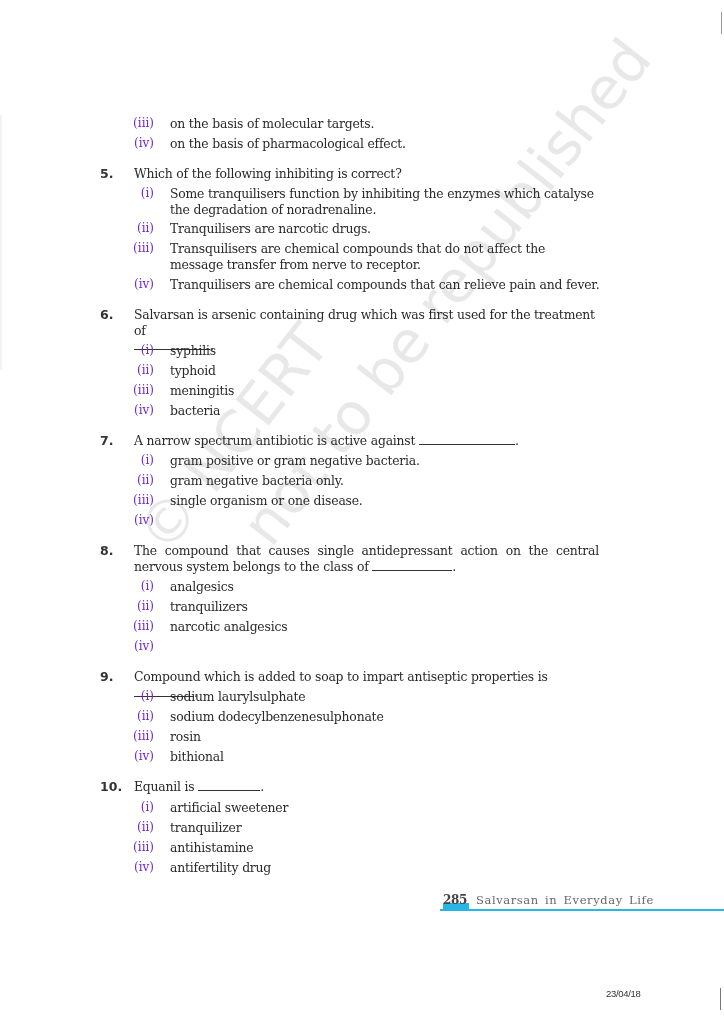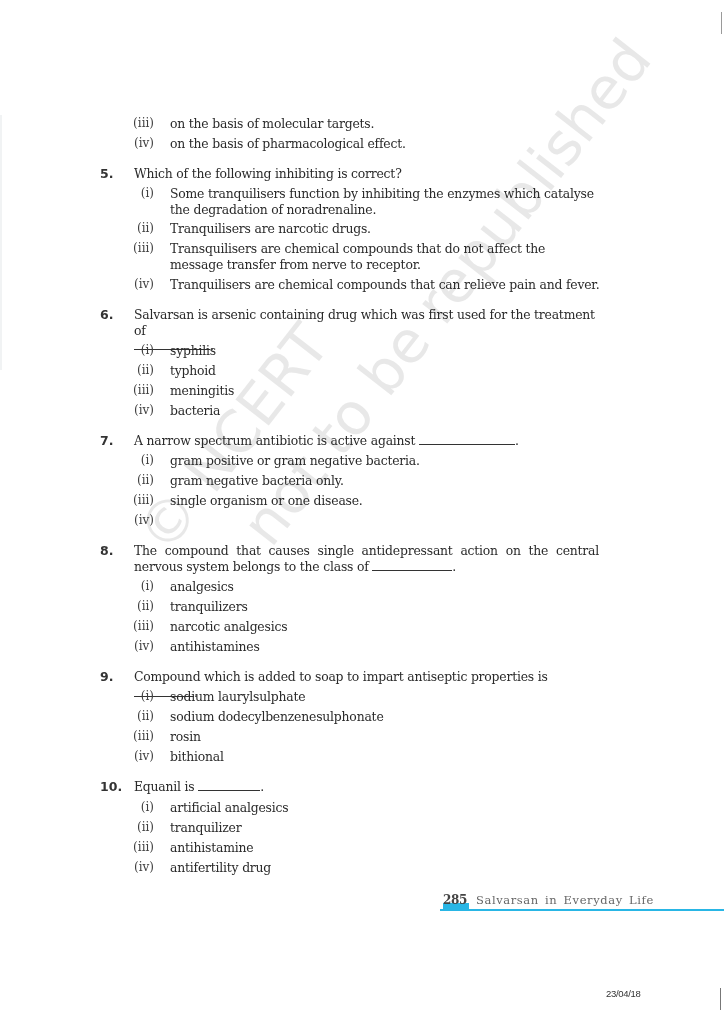--- a/index.html
+++ b/index.html
@@ -12,21 +12,21 @@
   .corner-mark-bot { position: absolute; left: 720px; top: 988px; width: 1px; height: 22px; background: #777; }
 
   .content { position: absolute; left: 0; top: 0; width: 724px; }
   .q { position: absolute; left: 0; width: 724px; }
   .qnum {
     position: absolute; left: 100px; width: 24px; text-align: left;
     font-family: "DejaVu Sans", "Liberation Sans", sans-serif; font-weight: bold; font-size: 12.5px; color: #333;
   }
   .qtext { position: absolute; left: 134px; width: 465px; font-size: 12.4px; line-height: 15.5px; letter-spacing: -0.2px; }
   .opt { position: absolute; left: 0; width: 724px; height: 16px; }
-  .opt-label { position: absolute; right: 570px; font-size: 12px; color: #404040; text-align: left; }
+  .opt-label { position: absolute; right: 570px; font-size: 12px; color: #6d28d9; text-align: left; }
   .opt-text { position: absolute; left: 170px; width: 430px; font-size: 12.4px; line-height: 15.5px; letter-spacing: -0.2px; }
   .blank { display: inline-block; border-bottom: 1px solid #333; height: 11px; vertical-align: baseline; }
 
   .watermark {
     position: absolute; left: 120px; top: 520px; width: 700px;
     transform: rotate(-52deg); transform-origin: 0 0;
     font-family: "DejaVu Sans", "Liberation Sans", sans-serif; font-size: 58px;
     color: rgba(190,190,190,0.35); line-height: 78px; white-space: nowrap; pointer-events: none;
   }
   .wm2 { padding-left: 70px; }
@@ -144,21 +144,20 @@
   <div class="opt" style="top:599px">
     <span class="opt-label">(ii)</span>
     <span class="opt-text">tranquilizers</span>
   </div>
   <div class="opt" style="top:619px">
     <span class="opt-label">(iii)</span>
     <span class="opt-text">narcotic analgesics</span>
   </div>
   <div class="opt" style="top:639px">
     <span class="opt-label">(iv)</span>
-    <span class="opt-text">antihistamines</span>
   </div>
 
   <div class="q" style="top:669px">
     <span class="qnum">9.</span>
     <span class="qtext">
       <span>Compound which is added to soap to impart antiseptic properties is</span>
       <span class="blank" style="width:60px"></span><span>.</span>
     </span>
   </div>
   <div class="opt" style="top:689px">
@@ -180,21 +179,21 @@
 
   <div class="q" style="top:779px">
     <span class="qnum">10.</span>
     <span class="qtext">
       <span>Equanil is</span>
       <span class="blank" style="width:62px"></span><span>.</span>
     </span>
   </div>
   <div class="opt" style="top:800px">
     <span class="opt-label">(i)</span>
-    <span class="opt-text">artificial analgesics</span>
+    <span class="opt-text">artificial sweetener</span>
   </div>
   <div class="opt" style="top:820px">
     <span class="opt-label">(ii)</span>
     <span class="opt-text">tranquilizer</span>
   </div>
   <div class="opt" style="top:840px">
     <span class="opt-label">(iii)</span>
     <span class="opt-text">antihistamine</span>
   </div>
   <div class="opt" style="top:860px">

